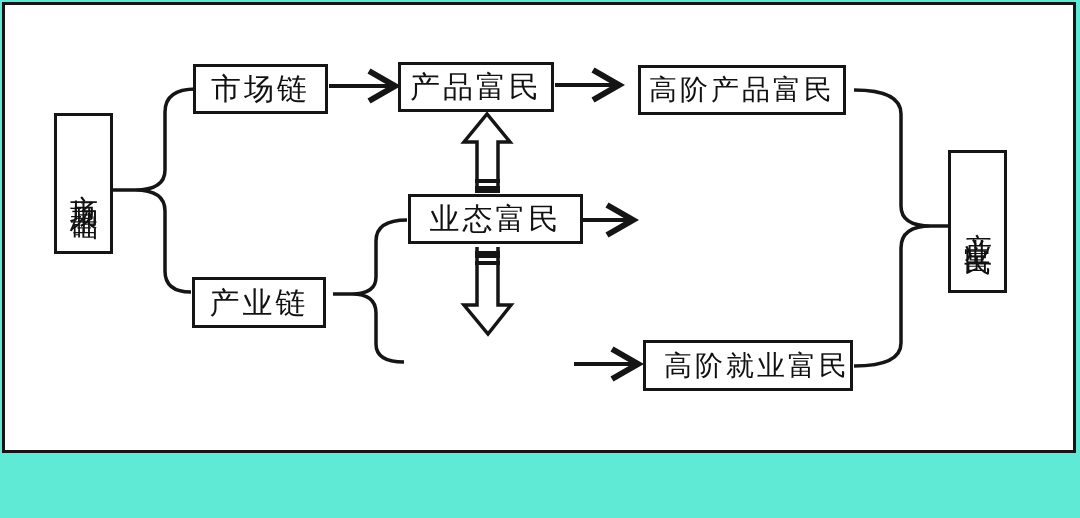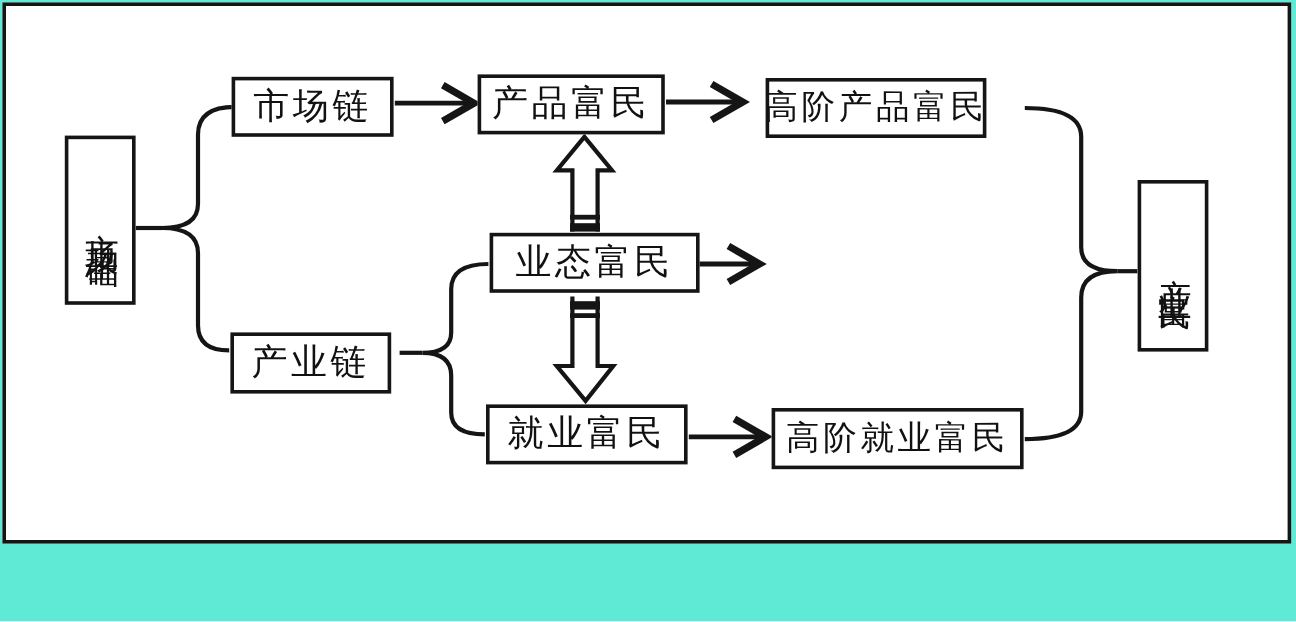--- a/index.html
+++ b/index.html
@@ -21,23 +21,23 @@
   .node.v{
     writing-mode:vertical-rl;text-orientation:upright;
     font-size:28px;letter-spacing:6px;
   }
   #n-market-foundation{left:54px;top:113px;width:59px;height:141px;}
   #n-market-chain{left:193px;top:64px;width:135px;height:50px;}
   #n-industry-chain{left:192px;top:277px;width:134px;height:51px;}
   #n-product{left:398px;top:62px;width:156px;height:50px;}
   #n-business-form{left:408px;top:194px;width:175px;height:50px;justify-content:center;}
   #n-employment{left:405px;top:337px;width:168px;height:50px;}
-  #n-adv-product{left:638px;top:65px;width:184px;height:50px;}
+  #n-adv-product{left:638px;top:65px;width:208px;height:50px;}
   #n-entrepreneurship{left:638px;top:197px;width:214px;height:50px;}
-  #n-adv-employment{left:643px;top:340px;width:210px;height:51px;}
+  #n-adv-employment{left:643px;top:340px;width:210px;height:51px;justify-content:flex-end;}
   #n-industry-rich{left:948px;top:150px;width:59px;height:143px;}
   .caption{
     position:absolute;left:0;top:477px;width:100%;text-align:center;
     font-family:"Liberation Sans","DejaVu Sans",sans-serif;font-weight:bold;
     font-size:29px;color:#000;letter-spacing:1px;
   }
   .caption .fig-label{margin-right:26px;}
 </style>
 </head>
 <body>
@@ -105,23 +105,20 @@
   </div>
 
   <div class="node" id="n-product">
     <span>产品富民</span>
   </div>
 
   <div class="node" id="n-business-form">
     <span>业态富民</span>
   </div>
 
-  <div class="node" id="n-employment">
-    <span>就业富民</span>
-  </div>
 
   <div class="node small6" id="n-adv-product">
     <span>高阶产品富民</span>
   </div>
 
 
   <div class="node small6" id="n-adv-employment">
     <span>高阶就业富民</span>
   </div>
 

